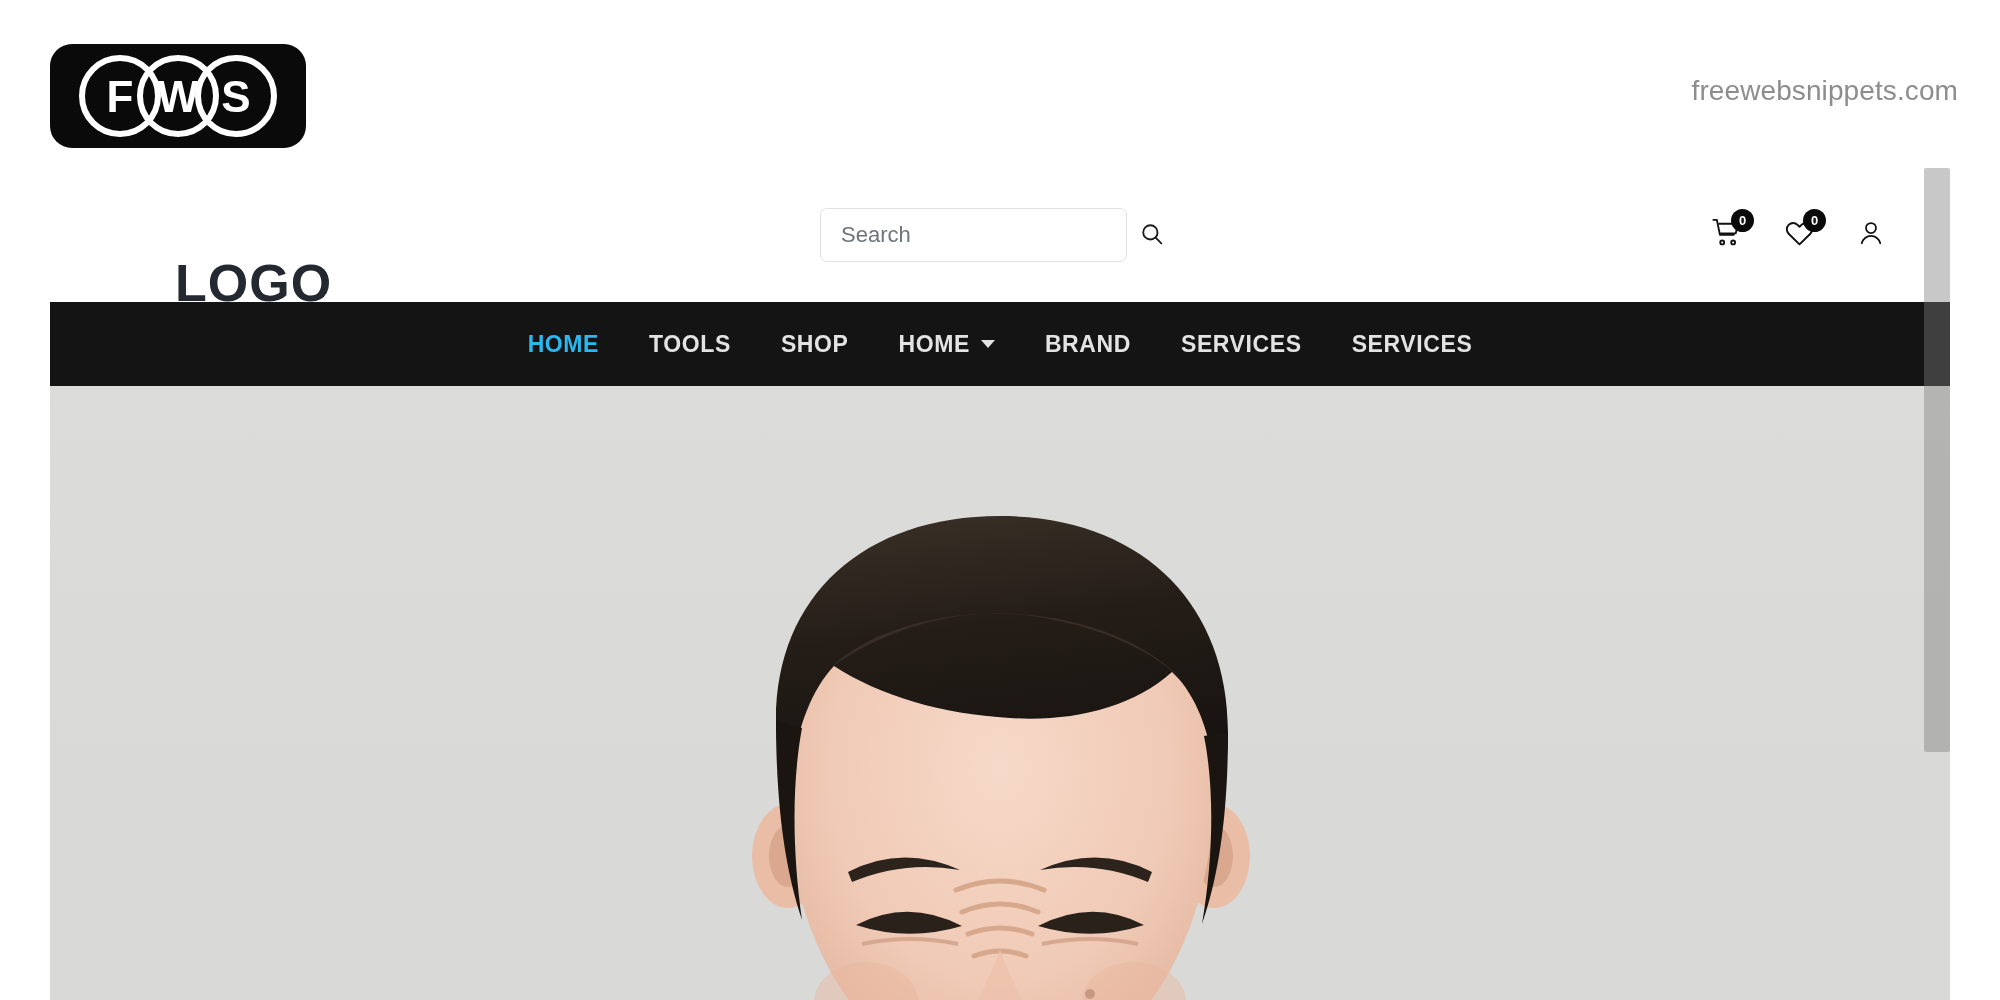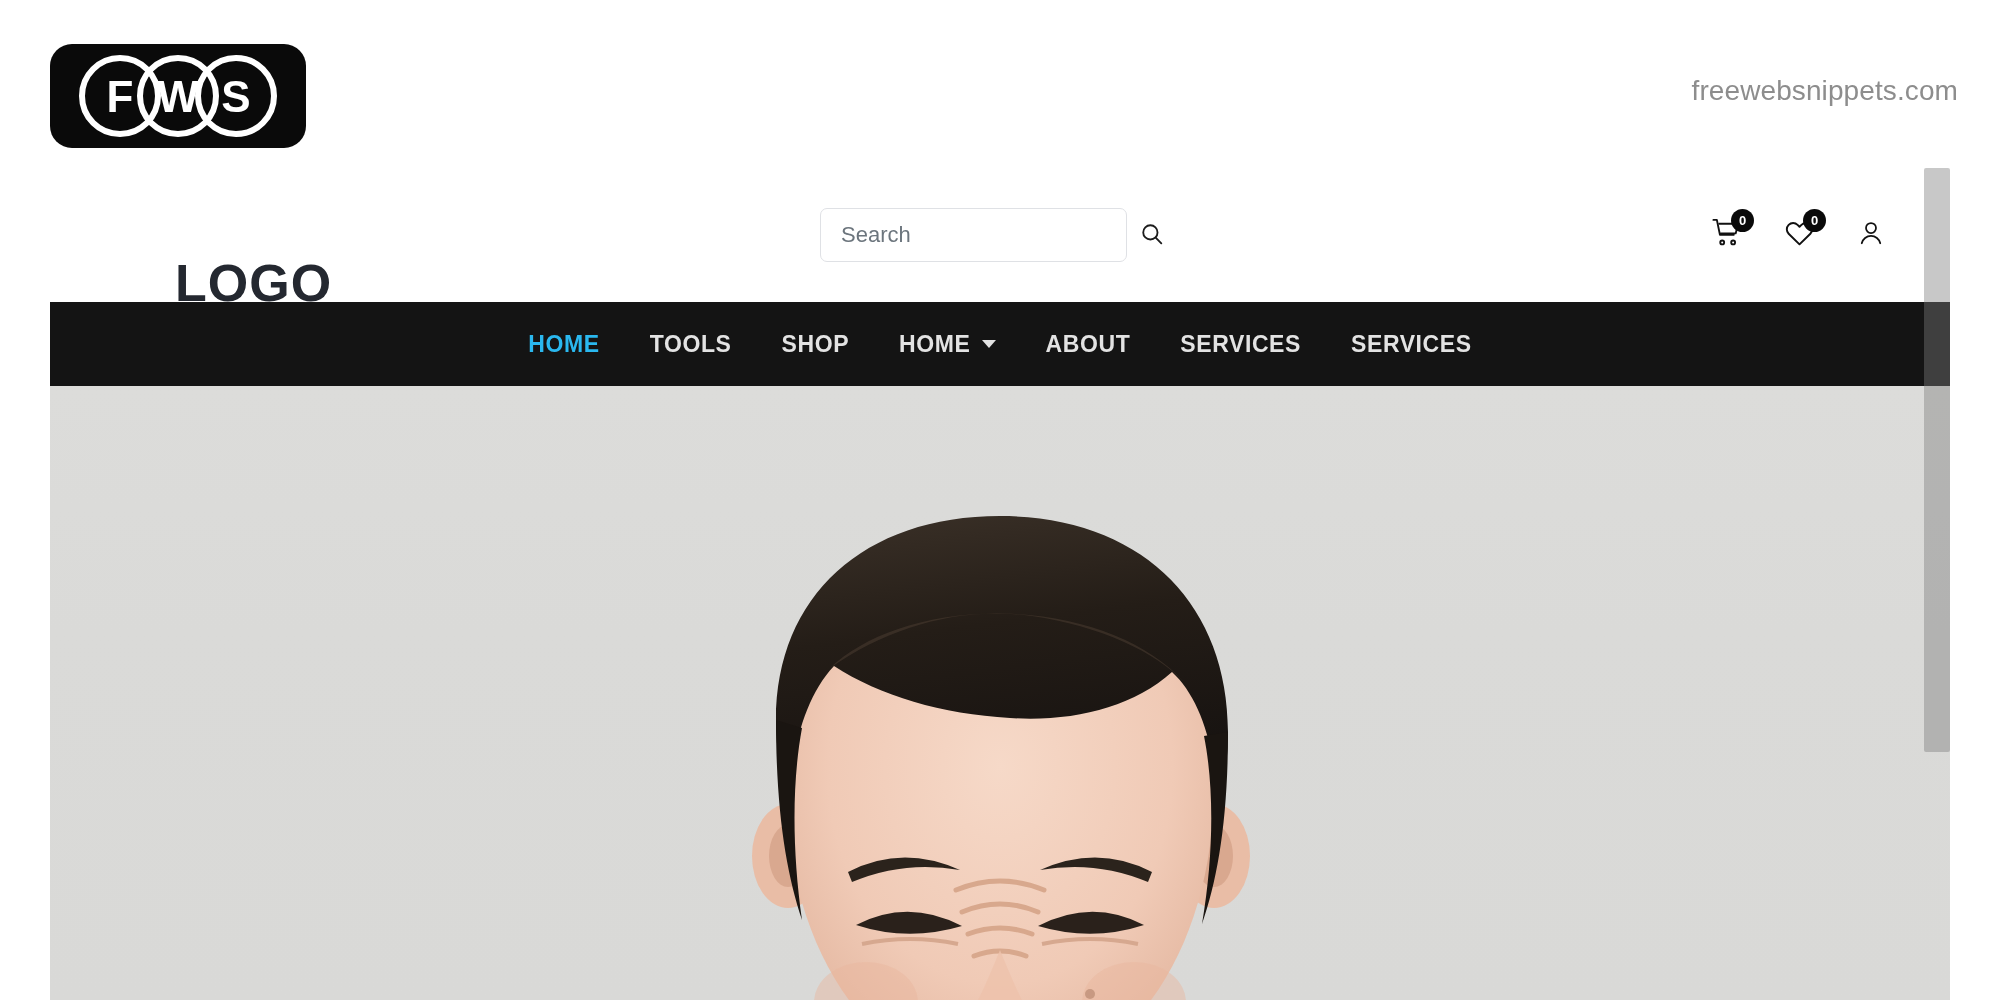--- a/index.html
+++ b/index.html
@@ -306,21 +306,21 @@
         <span>TOOLS</span>
       </li>
       <li class="nav-item">
         <span>SHOP</span>
       </li>
       <li class="nav-item">
         <span>HOME</span>
         <span class="caret"></span>
       </li>
       <li class="nav-item">
-        <span>ABOUT</span>
+        <span>BRAND</span>
       </li>
       <li class="nav-item">
         <span>SERVICES</span>
       </li>
       <li class="nav-item">
         <span>SERVICES</span>
       </li>
     </ul>
   </nav>
 

